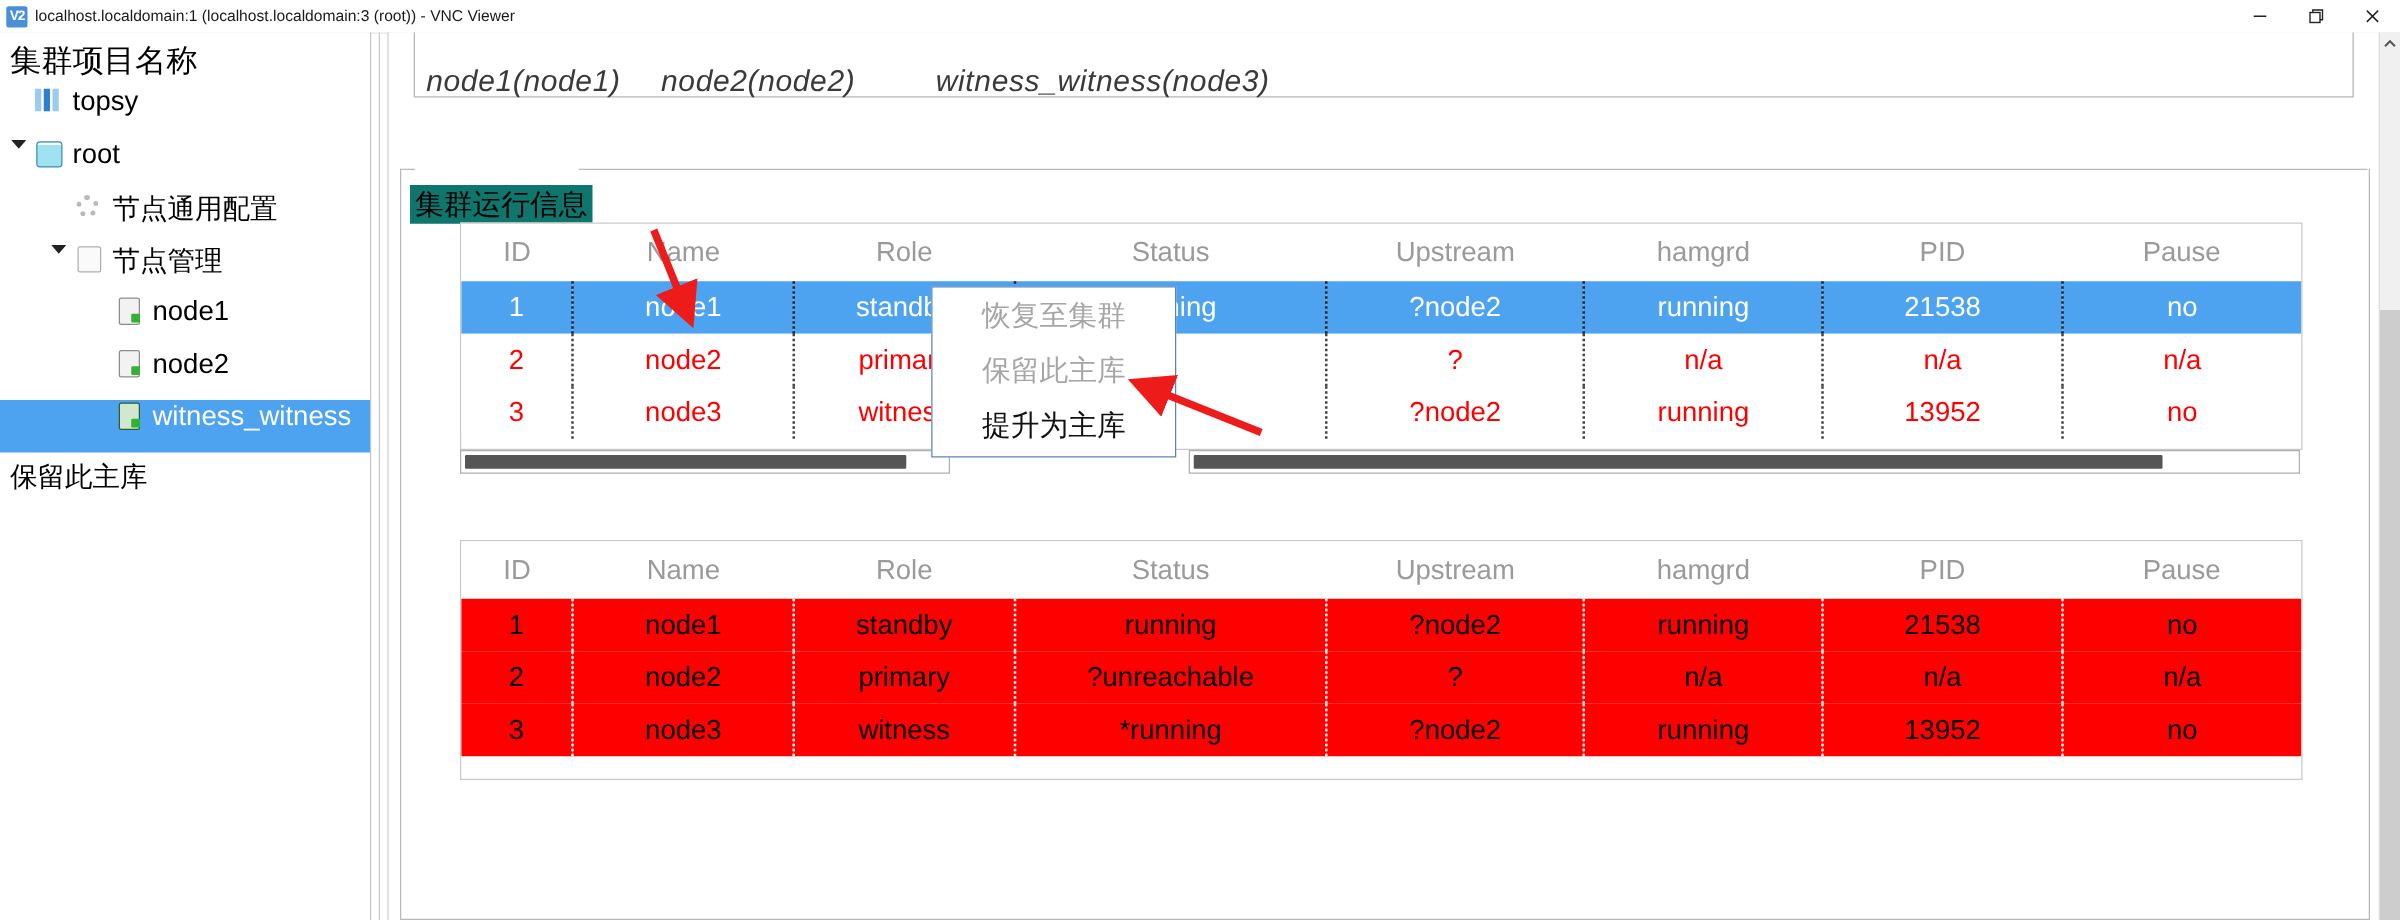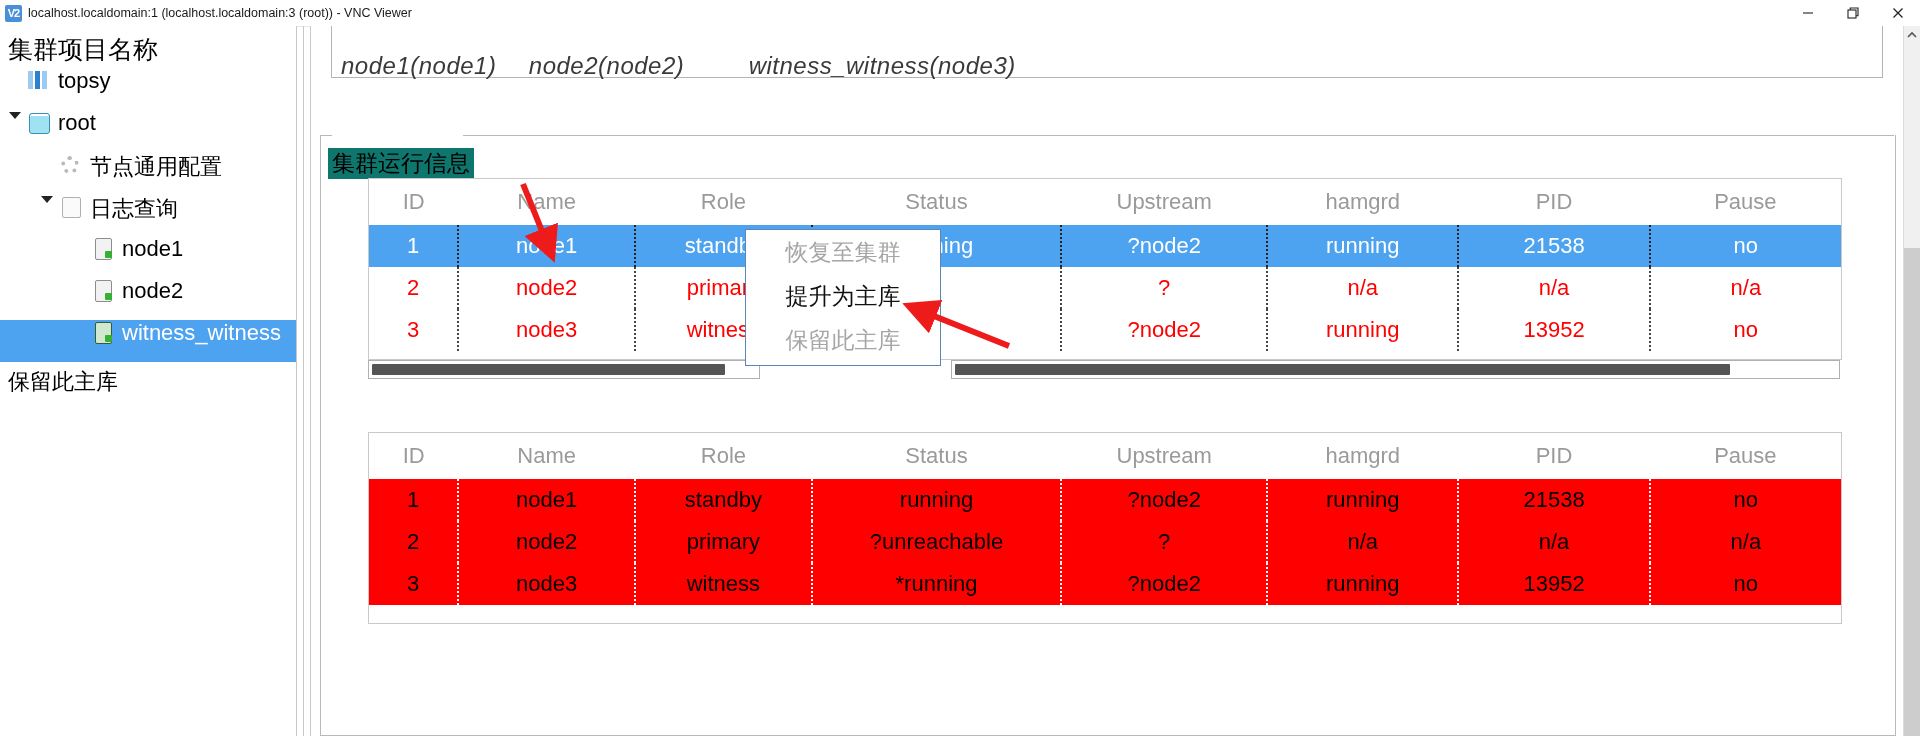--- a/index.html
+++ b/index.html
@@ -250,21 +250,21 @@
       </div>
       <div class="tree-row" style="padding-left: 36px;">
         <div class="twisty">
           <svg width="14" height="10" viewBox="0 0 14 10">
             <polygon points="1,2 13,2 7,9" fill="#222"></polygon>
           </svg>
         </div>
         <div class="ticon">
           <div class="ic-nodemgr"></div>
         </div>
-        <div class="tlabel">日志查询</div>
+        <div class="tlabel">节点管理</div>
       </div>
       <div class="tree-row" style="padding-left: 68px;">
         <div class="twisty"></div>
         <div class="ticon">
           <div class="ic-node"></div>
         </div>
         <div class="tlabel">node1</div>
       </div>
       <div class="tree-row" style="padding-left: 68px;">
         <div class="twisty"></div>
@@ -405,22 +405,22 @@
             <td>running</td>
             <td>13952</td>
             <td>no</td>
           </tr>
         </tbody>
       </table>
   </div>
 
   <div class="ctxmenu" id="ctxmenu">
       <div class="ctxitem disabled">恢复至集群</div>
+      <div class="ctxitem disabled">保留此主库</div>
       <div class="ctxitem enabled">提升为主库</div>
-      <div class="ctxitem disabled">保留此主库</div>
     </div>
 
   <svg class="arrow" style="left:190px;top:150px;" width="80" height="90">
     <defs>
       <marker id="ah1" markerWidth="6" markerHeight="6" refX="3" refY="3" orient="auto">
         <path d="M0,0 L6,3 L0,6 z" fill="#ee1b1b"></path>
       </marker>
     </defs>
     <line x1="22" y1="8" x2="47" y2="70" stroke="#ee1b1b" stroke-width="6" marker-end="url(#ah1)"></line>
   </svg>

